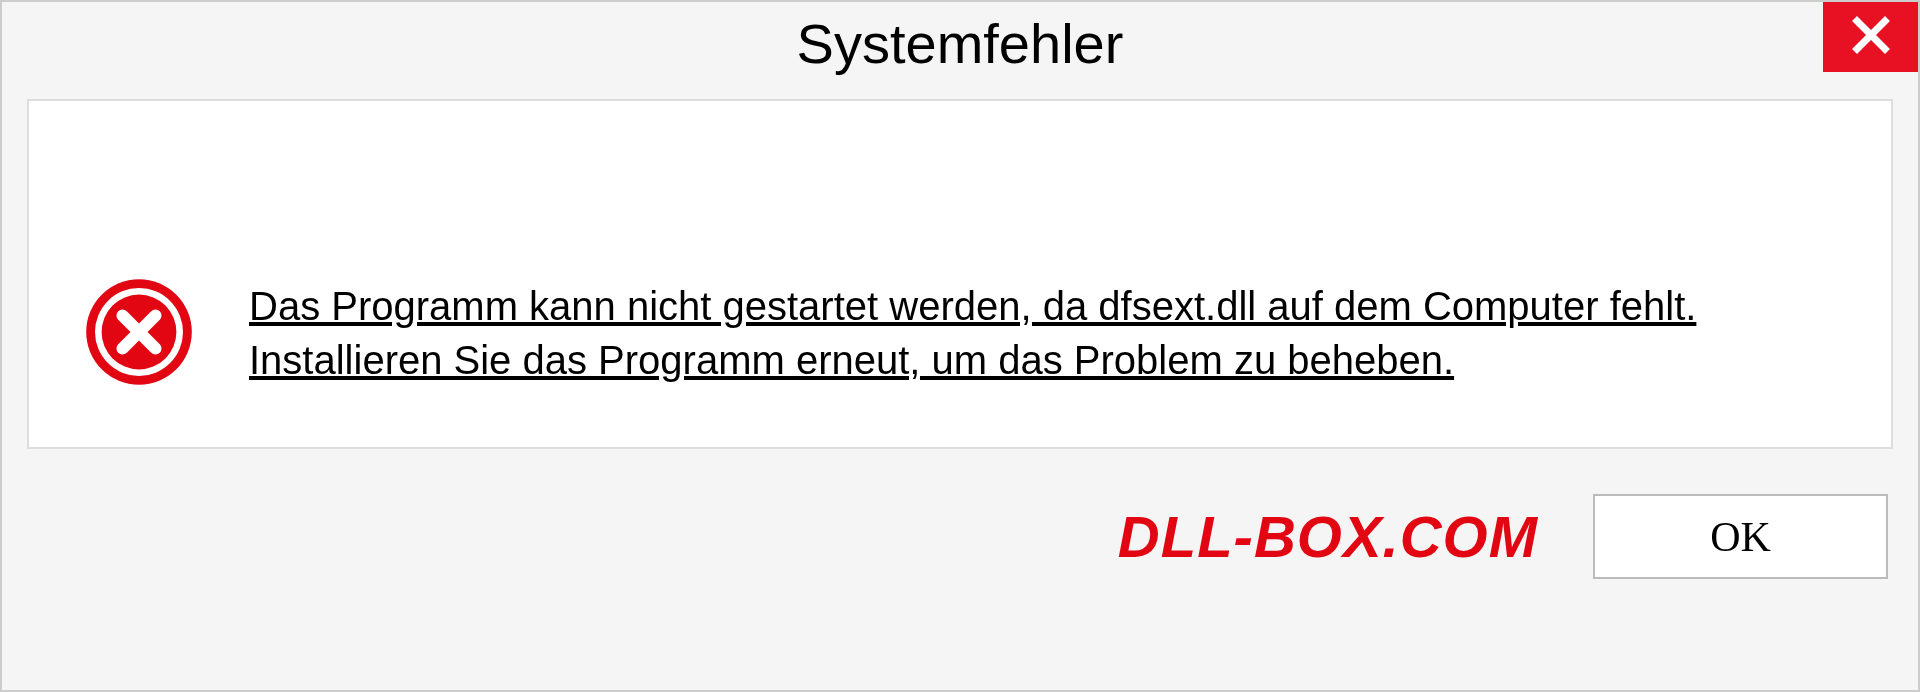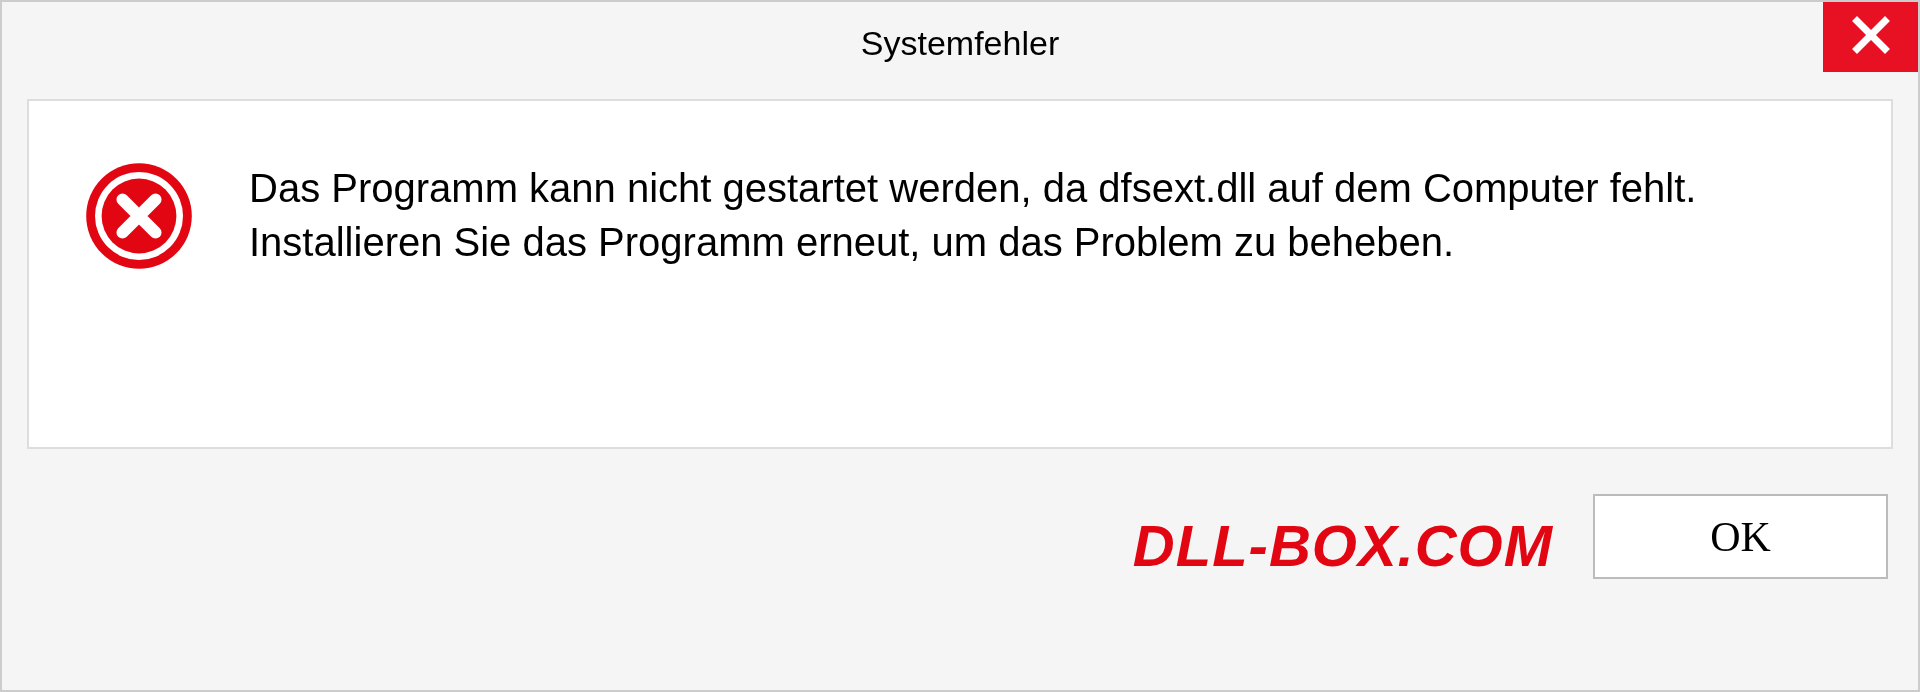--- a/index.html
+++ b/index.html
@@ -17,21 +17,21 @@
     }
     .titlebar {
       display: flex;
       justify-content: center;
       align-items: center;
       height: 82px;
       position: relative;
       padding: 0 20px;
     }
     .title {
-      font-size: 34px;
+      font-size: 56px;
       font-weight: 400;
       color: #000;
     }
     .close-btn {
       position: absolute;
       right: 0;
       top: 0;
       width: 95px;
       height: 70px;
       background: #e81123;
@@ -43,45 +43,46 @@
     .close-btn svg {
       width: 42px;
       height: 42px;
     }
     .content-box {
       margin: 15px 25px 20px 25px;
       background: #fff;
       border: 2px solid #ddd;
       padding: 60px 55px 60px 55px;
       display: flex;
-      align-items: flex-start;
+      align-items: flex-end;
       gap: 55px;
       min-height: 350px;
+      text-decoration: underline;
     }
     .error-icon {
       flex-shrink: 0;
       width: 110px;
       height: 110px;
     }
     .error-icon svg {
       width: 100%;
       height: 100%;
     }
     .message {
       font-size: 40px;
       line-height: 1.35;
       color: #000;
       font-weight: 400;
     }
     .footer {
       display: flex;
       justify-content: flex-end;
-      align-items: flex-end;
+      align-items: center;
       padding: 25px 30px 30px 30px;
-      gap: 40px;
+      gap: 55px;
       margin-left: 17px;
     }
     .watermark {
       font-size: 58px;
       font-weight: 900;
       font-style: italic;
       color: #e20613;
       letter-spacing: 1px;
       font-family: Arial, sans-serif;
     }

